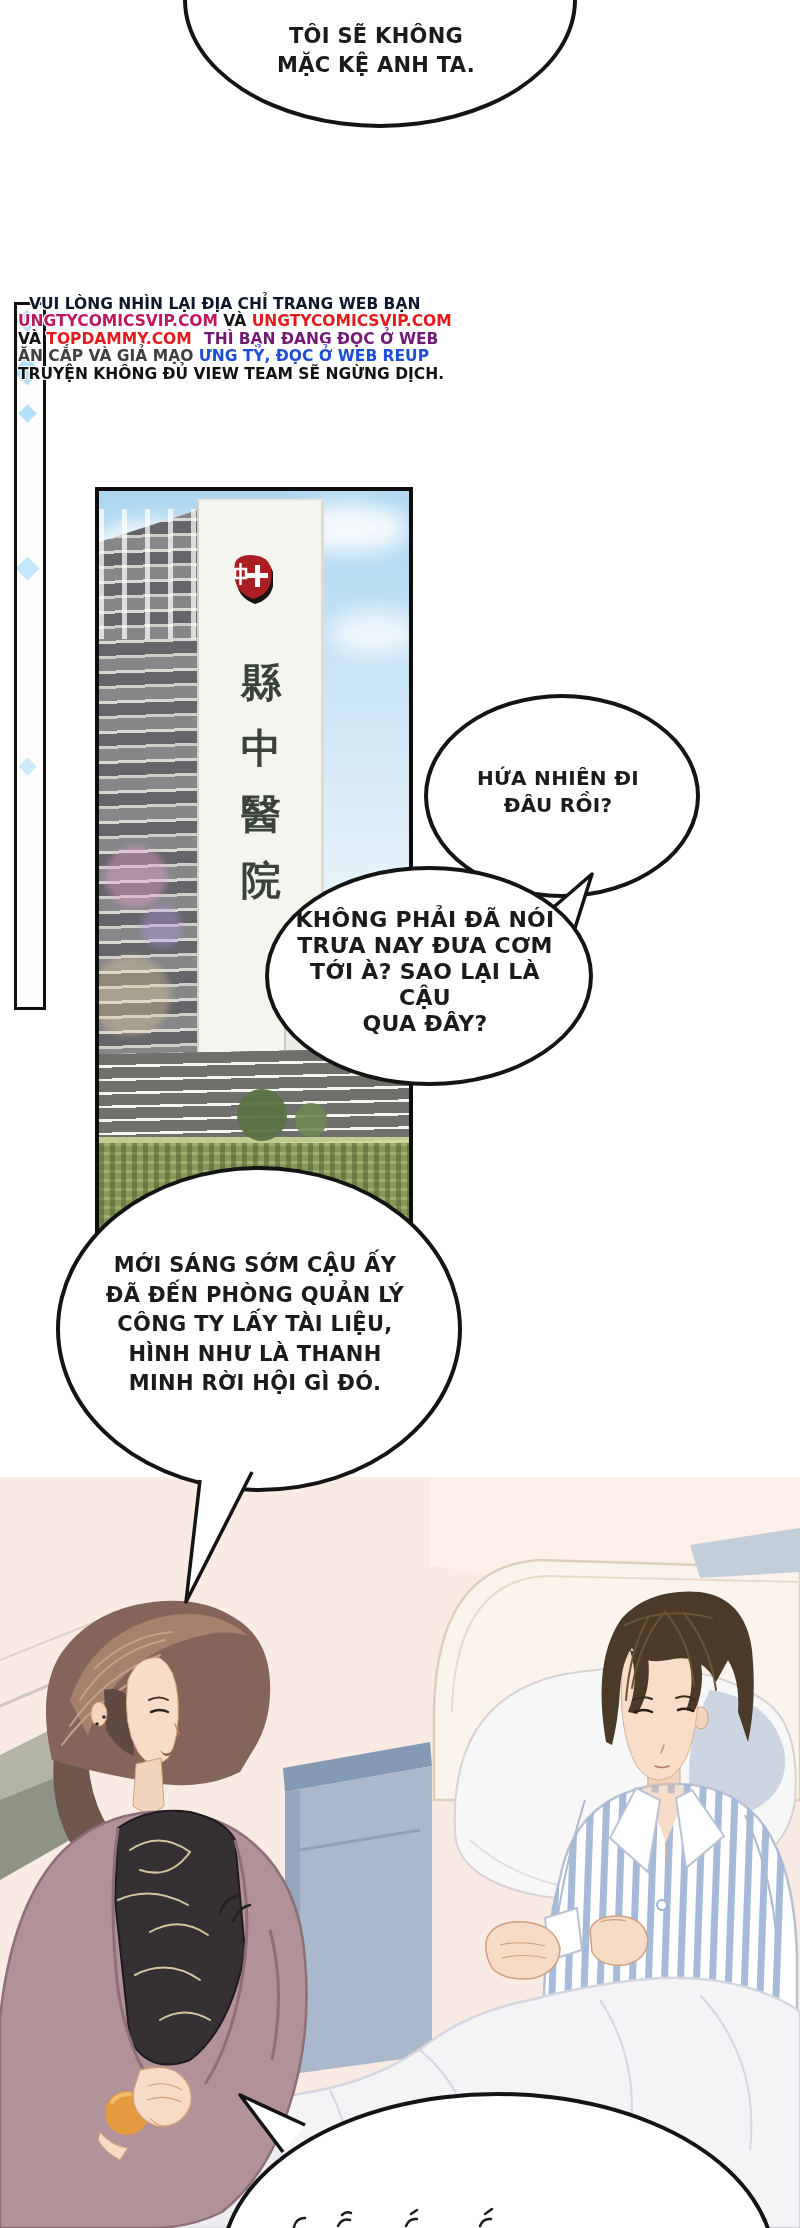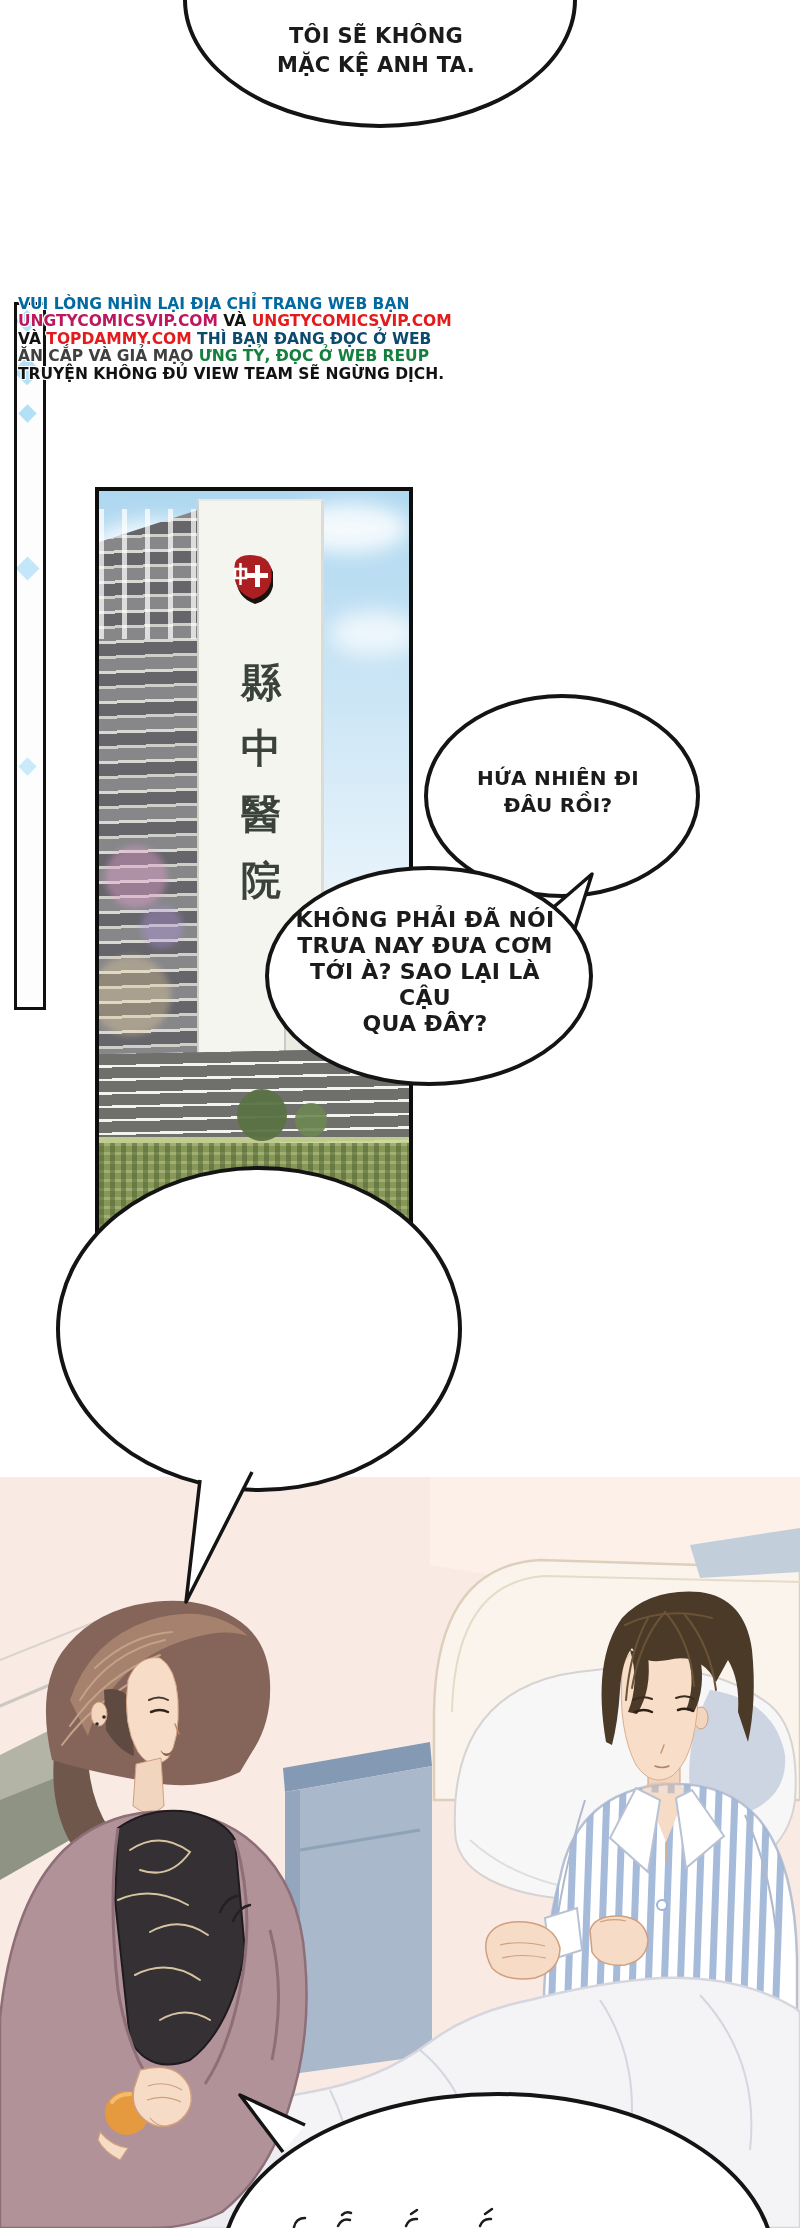--- a/index.html
+++ b/index.html
@@ -272,24 +272,24 @@
 
     <div id="pylon"></div>
     <div id="slab"></div>
     <div id="hedgetop"></div>
     <div id="hedge"></div>
     <div class="treeblob" style="left:138px;top:598px;width:50px;height:52px;background:#5a7245;opacity:.95;"></div>
     <div class="treeblob" style="left:196px;top:612px;width:32px;height:34px;background:#6d8652;opacity:.9;"></div>
   </div>
 
   <div id="warning">
-    <div class="wline"><span style="color: #0369a1;">VUI LÒNG NHÌN LẠI ĐỊA CHỈ TRANG WEB BẠN</span></div>
+    <div class="wline"><span style="color: #0f172a; margin-left: 11px;">VUI LÒNG NHÌN LẠI ĐỊA CHỈ TRANG WEB BẠN</span></div>
     <div class="wline"><span style="color: #be185d;">UNGTYCOMICSVIP.COM</span><span style="color: rgb(18, 18, 18);"> VÀ </span><span style="color: rgb(227, 27, 28);">UNGTYCOMICSVIP.COM</span></div>
-    <div class="wline"><span style="color: rgb(18, 18, 18);">VÀ </span><span style="color: rgb(227, 27, 28);">TOPDAMMY.COM</span><span style="color: #0c4a6e;"> THÌ BẠN ĐANG ĐỌC Ở WEB</span></div>
-    <div class="wline"><span style="color: #404040;">ĂN CẮP VÀ GIẢ MẠO</span><span style="color: #15803d;"> ƯNG TỶ, ĐỌC Ở WEB REUP</span></div>
+    <div class="wline"><span style="color: rgb(18, 18, 18);">VÀ </span><span style="color: rgb(227, 27, 28);">TOPDAMMY.COM</span><span style="color: #701a75; margin-left: 7px;"> THÌ BẠN ĐANG ĐỌC Ở WEB</span></div>
+    <div class="wline"><span style="color: #404040;">ĂN CẮP VÀ GIẢ MẠO</span><span style="color: #1d4ed8;"> ƯNG TỶ, ĐỌC Ở WEB REUP</span></div>
     <div class="wline"><span style="color: rgb(18, 18, 18); margin-top: 37px;">TRUYỆN KHÔNG ĐỦ VIEW TEAM SẼ NGỪNG DỊCH.</span></div>
   </div>
 
   <div class="bubble z6" style="left:183px;top:-128px;width:386px;height:248px;"></div>
   <div class="btext" style="left:215px;top:8px;width:322px;height:86px;font-size:21px;line-height:29px;">TÔI SẼ KHÔNG
 MẶC KỆ ANH TA.</div>
 
   <div class="bubble z6" style="left:424px;top:694px;width:268px;height:196px;"></div>
   <div class="btext" style="left:444px;top:714px;width:228px;height:156px;font-size:20px;line-height:27px;">HỨA NHIÊN ĐI
 ĐÂU RỒI?</div>
@@ -302,20 +302,25 @@
   <div class="btext" style="left:285px;top:886px;width:280px;height:172px;font-size:22px;line-height:26px;">KHÔNG PHẢI ĐÃ NÓI
 TRƯA NAY ĐƯA CƠM
 TỚI À? SAO LẠI LÀ CẬU
 QUA ĐÂY?</div>
 
   <div class="bubble z6" style="left:56px;top:1166px;width:398px;height:318px;"></div>
   <svg class="tail" style="left:150px;top:1430px;" width="120" height="185" viewBox="0 0 120 185">
     <polygon points="50,50 102,42 36,172" fill="#ffffff"></polygon>
     <path d="M50,50 L36,172 L102,42" fill="none" stroke="#141414" stroke-width="3.5" stroke-linejoin="round"></path>
   </svg>
+  <div class="btext" style="left:86px;top:1196px;width:338px;height:258px;font-size:21px;line-height:29.5px;">MỚI SÁNG SỚM CẬU ẤY
+ĐÃ ĐẾN PHÒNG QUẢN LÝ
+CÔNG TY LẤY TÀI LIỆU,
+HÌNH NHƯ LÀ THANH
+MINH RỜI HỘI GÌ ĐÓ.</div>
 
   <svg class="tail" style="left:230px;top:2080px;" width="90" height="90" viewBox="0 0 90 90">
     <polygon points="53,72 10,15 75,45" fill="#ffffff"></polygon>
     <path d="M53,72 L10,15 L75,45" fill="none" stroke="#141414" stroke-width="3.5" stroke-linejoin="round"></path>
   </svg>
   <div class="bubble z6" style="left:220px;top:2092px;width:548px;height:336px;"></div>
   <svg class="tail" style="left:280px;top:2205px;" width="230" height="23" viewBox="0 0 230 23">
     <g stroke="#1c1c1c" stroke-width="2.5" fill="none" stroke-linecap="round">
       <path d="M14,22 q2,-9 11,-9"></path>
       <path d="M58,21 q4,-8 12,-6 M62,10 q4,-4 9,-2"></path>

